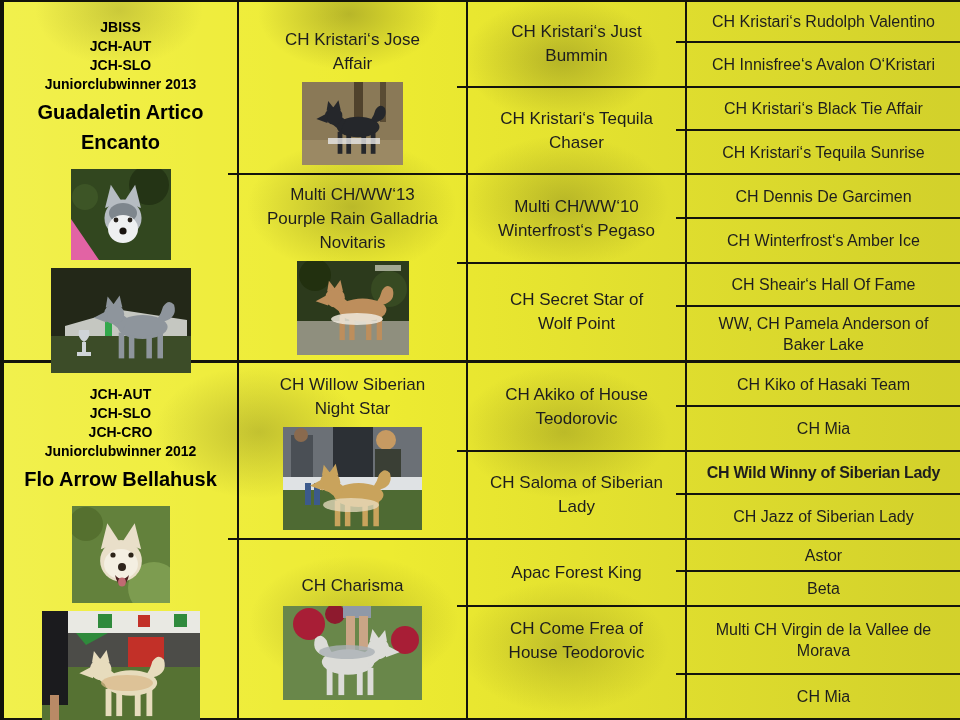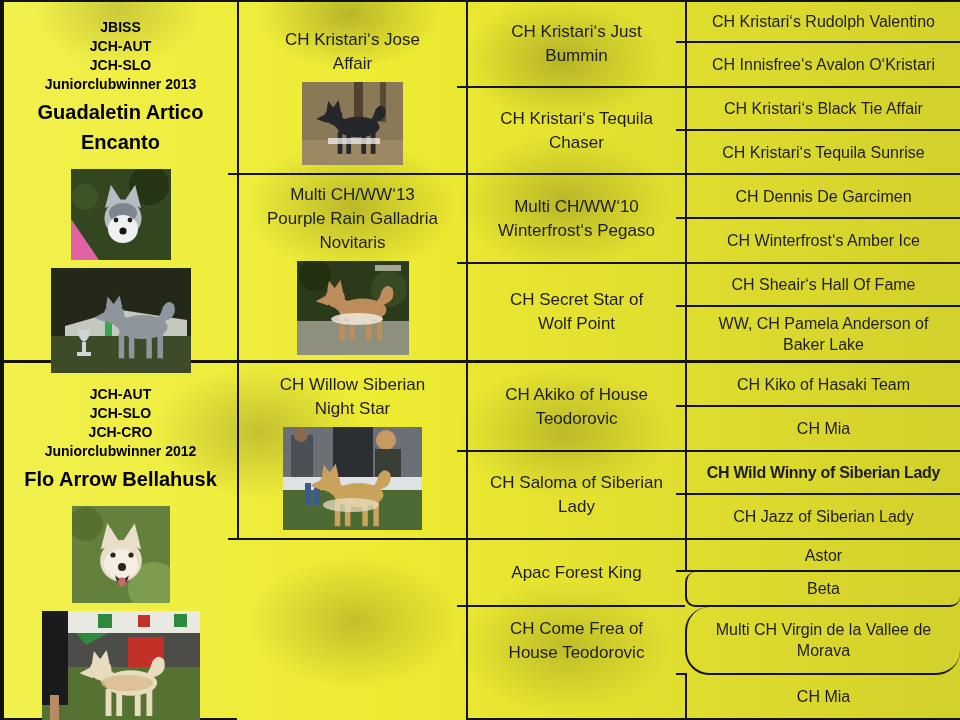--- a/index.html
+++ b/index.html
@@ -186,20 +186,34 @@
         <rect x="92" y="22" width="26" height="36" fill="#3a3f35"></rect>
         <rect y="50" width="139" height="13" fill="#dfe2e4"></rect>
         <rect y="63" width="139" height="40" fill="#4e6a33"></rect>
         <rect x="22" y="56" width="6" height="22" fill="#3c5a8c"></rect>
         <rect x="31" y="56" width="6" height="22" fill="#3c5a8c"></rect>
         <use href="#dog-stand" x="22" y="34" width="100" height="68" fill="#c9a35c" transform="translate(144,0) scale(-1,1)"></use>
         <ellipse cx="68" cy="78" rx="28" ry="7" fill="#e9ddc2" opacity="0.75"></ellipse>
       </svg>
     </div>
 
+    <div class="cell stack bl" style="grid-column:2;grid-row:13 / span 4;padding-top:34px;">
+      <div class="gname">CH Charisma</div>
+      <svg class="photo" width="139" height="94" viewBox="0 0 139 94" style="margin-top:8px;">
+        <rect width="139" height="94" fill="#69874a"></rect>
+        <circle cx="26" cy="18" r="16" fill="#a81e36"></circle>
+        <circle cx="52" cy="8" r="10" fill="#8e1a2e"></circle>
+        <circle cx="122" cy="34" r="14" fill="#a81e36"></circle>
+        <rect x="60" y="0" width="28" height="12" fill="#8f99a8"></rect>
+        <rect x="63" y="10" width="9" height="34" fill="#caa586"></rect>
+        <rect x="76" y="10" width="9" height="34" fill="#caa586"></rect>
+        <use href="#dog-stand" x="16" y="20" width="106" height="72" fill="#dcdcd8"></use>
+        <ellipse cx="64" cy="46" rx="28" ry="7" fill="#aab0b5" opacity="0.8"></ellipse>
+      </svg>
+    </div>
 
     <div class="cell bl tick" style="grid-column:3;grid-row:1 / span 2;">
       <div class="gname">CH Kristari‘s Just
 Bummin</div>
       </div>
     <div class="cell bl" style="grid-column:3;grid-row:3 / span 2;">
       <div class="gname">CH Kristari‘s Tequila
 Chaser</div>
       </div>
     <div class="cell bl tick" style="grid-column:3;grid-row:5 / span 2;">
@@ -259,24 +273,24 @@
       </div>
     <div class="cell bl tick" style="grid-column:4;grid-row:11;">
       <div class="g4name emph">CH Wild Winny of Siberian Lady</div>
       </div>
     <div class="cell bl" style="grid-column:4;grid-row:12;">
       <div class="g4name">CH Jazz of Siberian Lady</div>
       </div>
     <div class="cell bl tick" style="grid-column:4;grid-row:13;">
       <div class="g4name">Astor</div>
       </div>
-    <div class="cell bl" style="grid-column:4;grid-row:14;border-radius:10px;">
+    <div class="cell bl" style="grid-column:4;grid-row:14;">
       <div class="g4name">Beta</div>
       </div>
-    <div class="cell bl tick" style="grid-column:4;grid-row:15;border-radius:24px;">
+    <div class="cell bl tick" style="grid-column:4;grid-row:15;">
       <div class="g4name">Multi CH Virgin de la Vallee de
 Morava</div>
       </div>
     <div class="cell bl" style="grid-column:4;grid-row:16;">
       <div class="g4name">CH Mia</div>
       </div>
 
   </div>
 </div>
 

